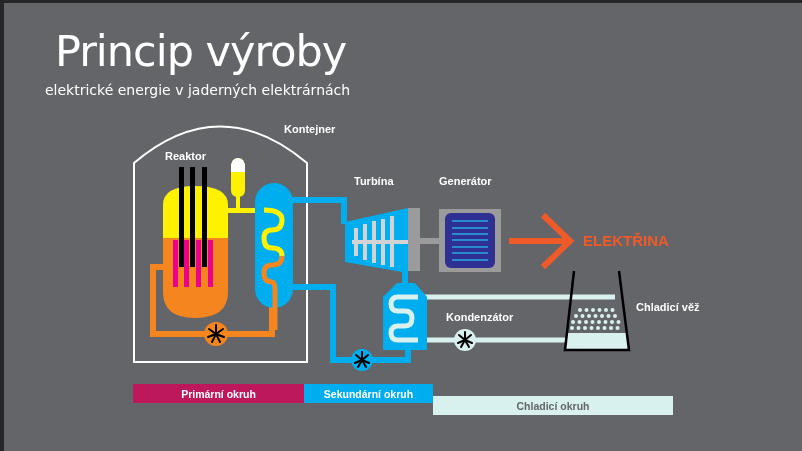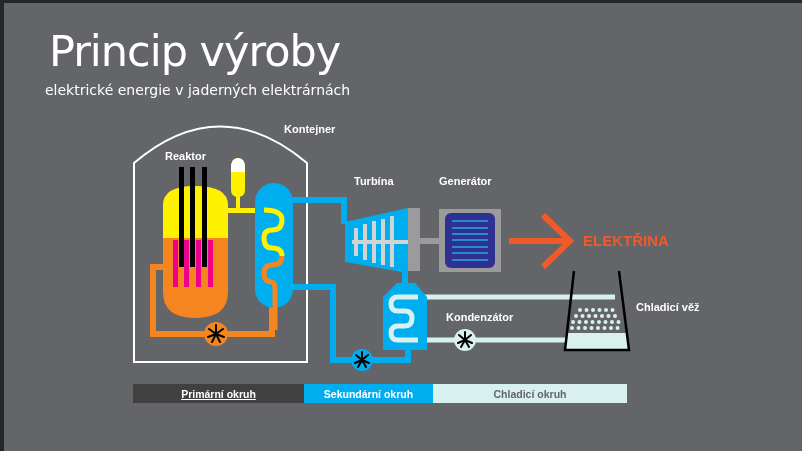--- a/index.html
+++ b/index.html
@@ -8,21 +8,21 @@
     background: #252627;
     font-family: "Liberation Sans", sans-serif;
     position: relative;
   }
   .slide {
     position: absolute; left: 4px; top: 3px;
     width: 798px; height: 448px;
     background: #636569;
   }
   .title {
-    position: absolute; left: 49px; top: 30px;
+    position: absolute; left: 55px; top: 30px;
     color: #ffffff; font-size: 43px; font-weight: 400;
     font-family: "DejaVu Sans", sans-serif;
     letter-spacing: -1px; line-height: 1;
   }
   .subtitle {
     position: absolute; left: 45px; top: 82px;
     color: #ffffff; font-size: 14px;
     font-family: "DejaVu Sans", sans-serif;
   }
   svg.diagram { position: absolute; left: 0; top: 0; }
@@ -194,21 +194,21 @@
   <text class="lbl" x="354" y="185">Turbína</text>
   <text class="lbl" x="439" y="185">Generátor</text>
   <text class="lbl" x="583" y="246" style="font-size:15px;fill:#f05a28;font-weight:700">ELEKTŘINA</text>
   <text class="lbl" x="446" y="321">Kondenzátor</text>
   <text class="lbl" x="636" y="311">Chladicí věž</text>
 </svg>
 
 <div class="title">Princip výroby</div>
 <div class="subtitle">elektrické energie v jaderných elektrárnách</div>
 
-<div class="legend" style="left: 133px; width: 171px; background: #404040; color: rgb(255, 255, 255); text-decoration: underline;">
+<div class="legend" style="left: 133px; width: 171px; background: #be185d; color: rgb(255, 255, 255);">
   <span>Primární okruh</span>
 </div>
 <div class="legend" style="left: 304px; width: 129px; background: rgb(0, 174, 239); color: rgb(255, 255, 255);">
   <span>Sekundární okruh</span>
 </div>
-<div class="legend" style="left: 433px; width: 194px; background: rgb(216, 241, 238); color: rgb(99, 101, 105);">
+<div class="legend" style="left: 433px; width: 240px; background: rgb(216, 241, 238); color: rgb(99, 101, 105); margin-top: 12px;">
   <span>Chladicí okruh</span>
 </div>
 
 </body></html>

